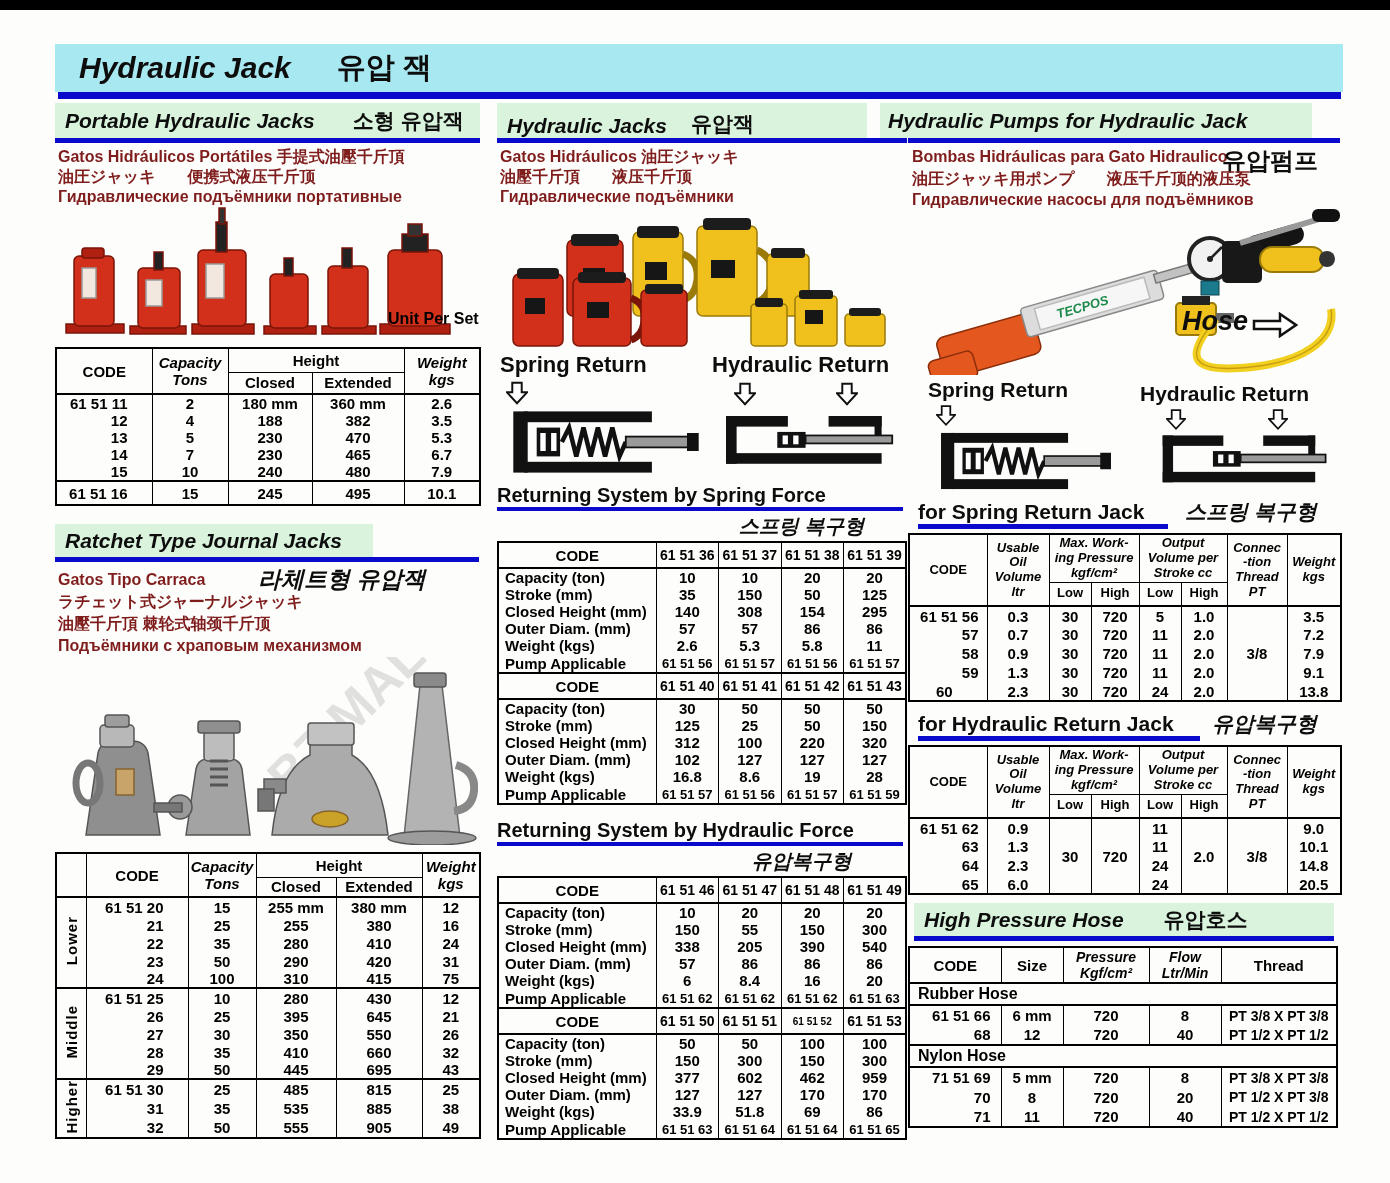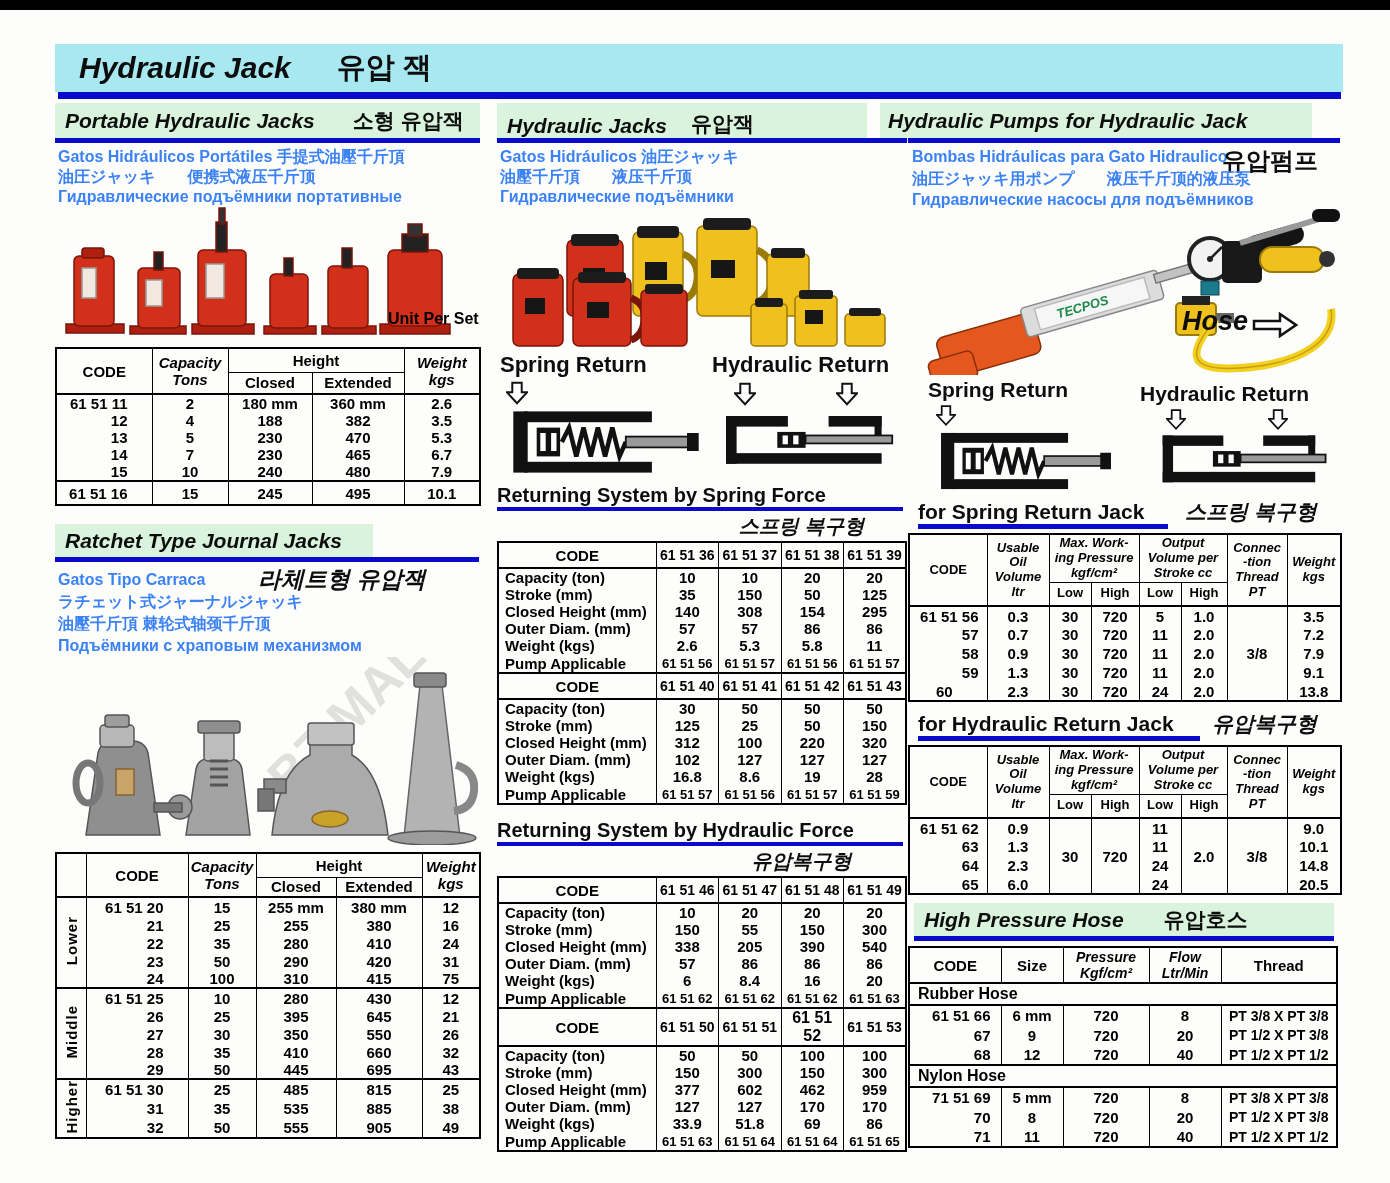--- a/index.html
+++ b/index.html
@@ -4,21 +4,21 @@
 <style>
   * { margin:0; padding:0; box-sizing:border-box; }
   body { font-family:"Liberation Sans", sans-serif; background:#fff; }
   .page { position:relative; width:1390px; height:1183px; background:#fdfdfb; overflow:hidden; }
   .abs { position:absolute; }
   .topbar { left:0; top:0; width:1390px; height:10px; background:#000; }
   .banner-main { background:#a8e8f0; }
   .banner { background:#d9f3dc; }
   .rule { background:#0a0acd; }
   .ttl { font-weight:bold; font-style:italic; color:#0d0d0d; white-space:nowrap; }
-  .desc { font-weight:bold; font-size:16px; line-height:20px; color:#3b82f6; white-space:nowrap; }
+  .desc { font-weight:bold; font-size:16px; line-height:20px; color:#7f1d1d; white-space:nowrap; }
   .lbl-big { font-weight:bold; font-size:22px; color:#0d0d0d; white-space:nowrap; }
   .sec-h { font-weight:bold; font-size:20px; color:#0d0d0d; white-space:nowrap; }
   .ko-sub { font-weight:bold; font-style:italic; font-size:20px; color:#0d0d0d; white-space:nowrap; }
   .pre { white-space:pre-line;font-style:italic; }
   table { border-collapse:collapse; table-layout:fixed; color:#000; }
   .tb { border:2px solid #000; }
   td { border-left:1px solid #000; border-right:1px solid #000; font-weight:bold; font-size:15px;
        text-align:center; vertical-align:middle; padding:0; overflow:hidden; }
   tr.hb > td { border-bottom:2px solid #000; }
   tr.sep > td { border-top:2px solid #000; }
@@ -576,21 +576,21 @@
         <col>
         <col>
         <col>
         <col>
       </colgroup>
     <tbody>
         <tr class="hb" style="height:26px">
           <td>CODE</td>
           <td style="font-size:14px">61 51 50</td>
           <td style="font-size:14px">61 51 51</td>
-          <td style="font-size:16px">61 51 52</td>
+          <td style="font-size:10px">61 51 52</td>
           <td style="font-size:14px">61 51 53</td>
         </tr>
     <tr style="height:17px">
           <td class="ll">Capacity (ton)</td>
           <td>50</td>
           <td>50</td>
           <td>100</td>
           <td>100</td>
         </tr>
     <tr style="height:17px">
@@ -894,27 +894,20 @@
           <td colspan="5" class="grp">Rubber Hose</td>
         </tr>
     <tr style="height:20px">
           <td class="cr" style="padding-right:10px">61 51 66</td>
           <td>6 mm</td>
           <td>720</td>
           <td>8</td>
           <td style="font-size:14px">PT 3/8 X PT 3/8</td>
         </tr>
     <tr style="height:20px">
-          <td class="cr" style="padding-right:10px">67</td>
-          <td>9</td>
-          <td>720</td>
-          <td>20</td>
-          <td style="font-size:14px">PT 1/2 X PT 3/8</td>
-        </tr>
-    <tr style="height:20px">
           <td class="cr" style="padding-right:10px">68</td>
           <td>12</td>
           <td>720</td>
           <td>40</td>
           <td style="font-size:14px">PT 1/2 X PT 1/2</td>
         </tr>
     <tr class="sep hb" style="height:22px">
           <td colspan="5" class="grp">Nylon Hose</td>
         </tr>
     <tr style="height:20px">

